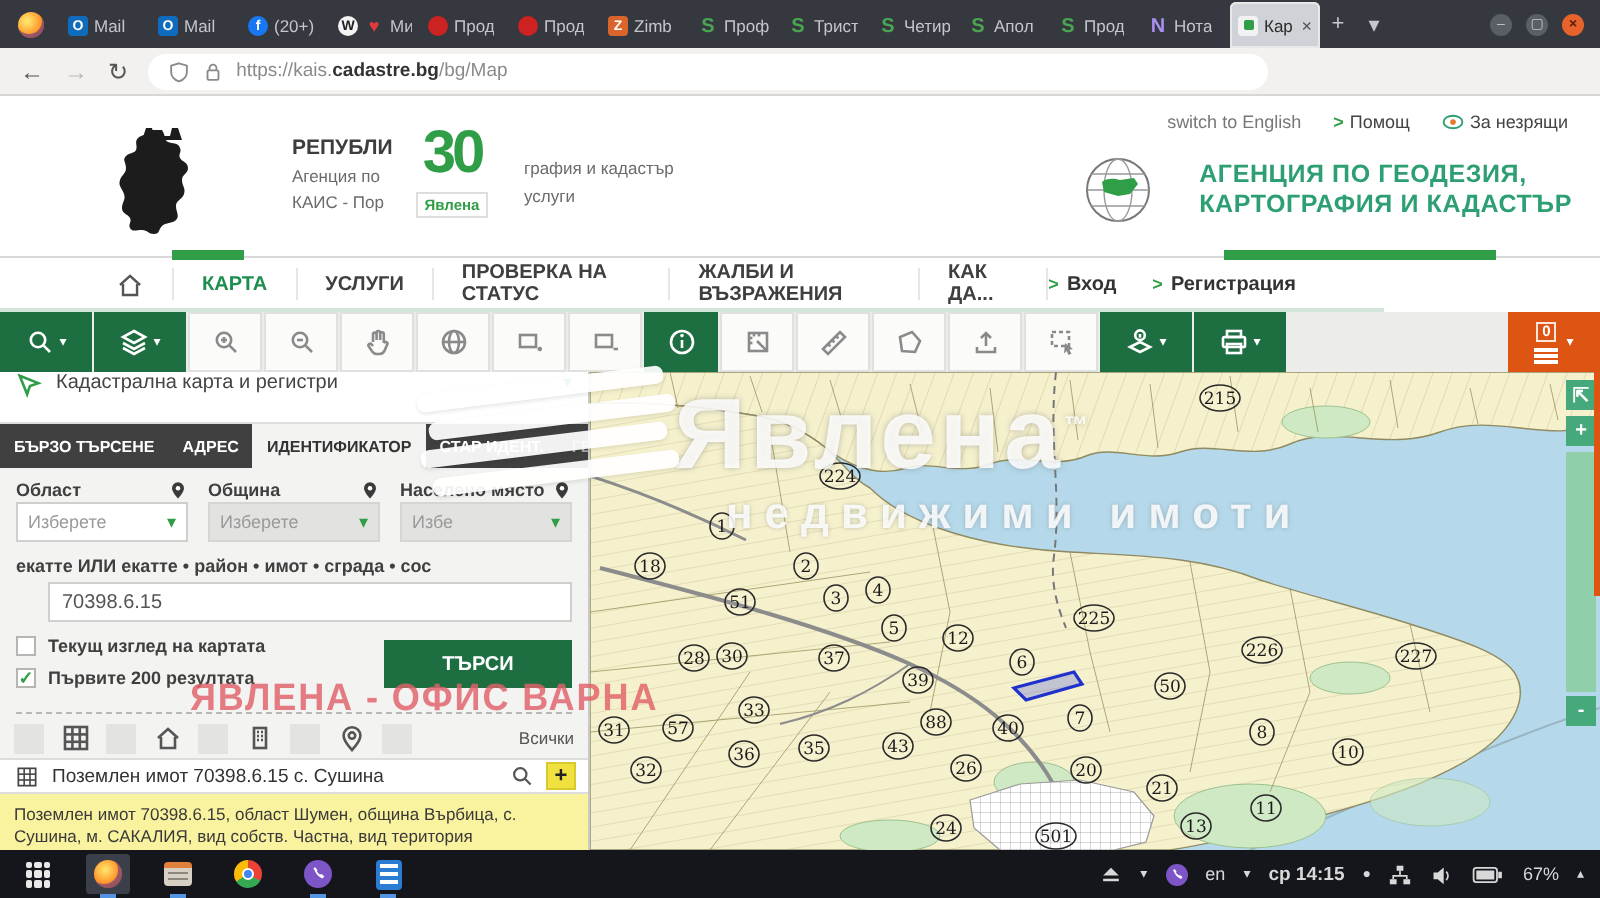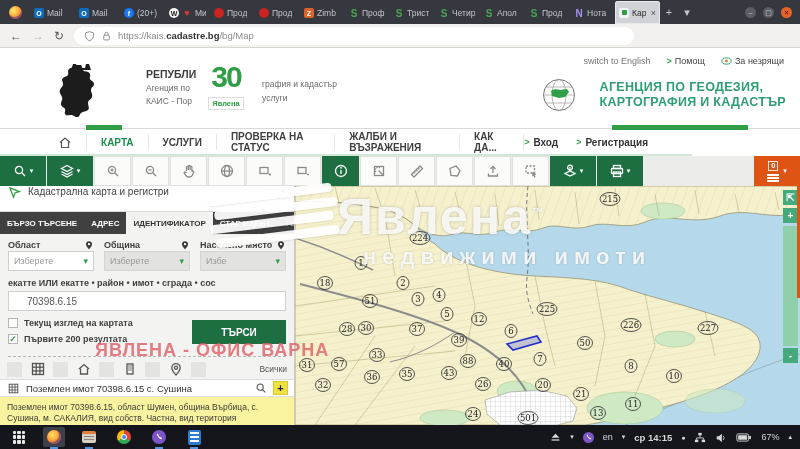--- a/index.html
+++ b/index.html
@@ -94,21 +94,21 @@
   .ptab { padding:0 7px; color:#fff; font-size:8px; font-weight:bold; display:flex; align-items:center; white-space:nowrap; }
   .ptab.active { background:#f3f3f1; color:#333;text-align:center; }
   .ptab.dim { color:rgba(255,255,255,.55); }
   .pform { padding:4px 8px 0 8px; }
   .fields { display:flex; gap:10px; }
   .field { width:88px; }
   .flabel { display:flex; justify-content:space-between; align-items:center; font-size:9px; font-weight:bold; color:#3f3f3f; height:13px; }
   .fsel { height:20px; background:#fff; border:1px solid #cfcfcd; display:flex; align-items:center; justify-content:space-between; padding:0 5px; font-size:9px; color:#9a9a9a; }
   .fsel.disabled { background:#e2e2e0; border-color:#d5d5d3; }
   .code-label { font-size:9px; font-weight:bold; color:#3f3f3f; margin:7px 0 3px; }
-  .code-input { height:20px; background:#fff; border:1px solid #cfcfcd; font-size:10px; color:#555; padding:0 18px; display:flex; align-items:center; }
+  .code-input { height:20px; background:#fff; border:1px solid #cfcfcd; font-size:10px; color:#555; padding:0 6px; display:flex; align-items:center;margin-left:16px; }
   .checks { position:relative; margin-top:7px; height:36px; }
   .check-row { display:flex; gap:6px; align-items:center; font-size:9px; font-weight:bold; color:#3f3f3f; margin-bottom:6px; }
   .cb { width:10px; height:10px; background:#fff; border:1px solid #b5b5b3; font-size:9px; line-height:9px; text-align:center; color:#2f9e46; }
   .search-btn { position:absolute; right:0; top:2px; width:94px; height:24px; background:#1d6f42; color:#fff; font-size:10px; font-weight:bold; display:flex; align-items:center; justify-content:center; }
   .pdash { border-top:1px dashed #b8b8b6; margin:2px 8px; }
   .ricons { height:20px; display:flex; gap:8px; align-items:center; padding:0 7px; }
   .ric { width:15px; height:15px; display:flex; align-items:center; justify-content:center; color:#555; }
   .ric.blank { background:#e3e3e1; }
   .r-all { margin-left:auto; font-size:8.5px; color:#555; }
   .result-row { height:18px; background:#fff; border-top:1px solid #ddd; border-bottom:1px solid #ddd; display:flex; gap:5px; align-items:center; padding:0 6px; }

